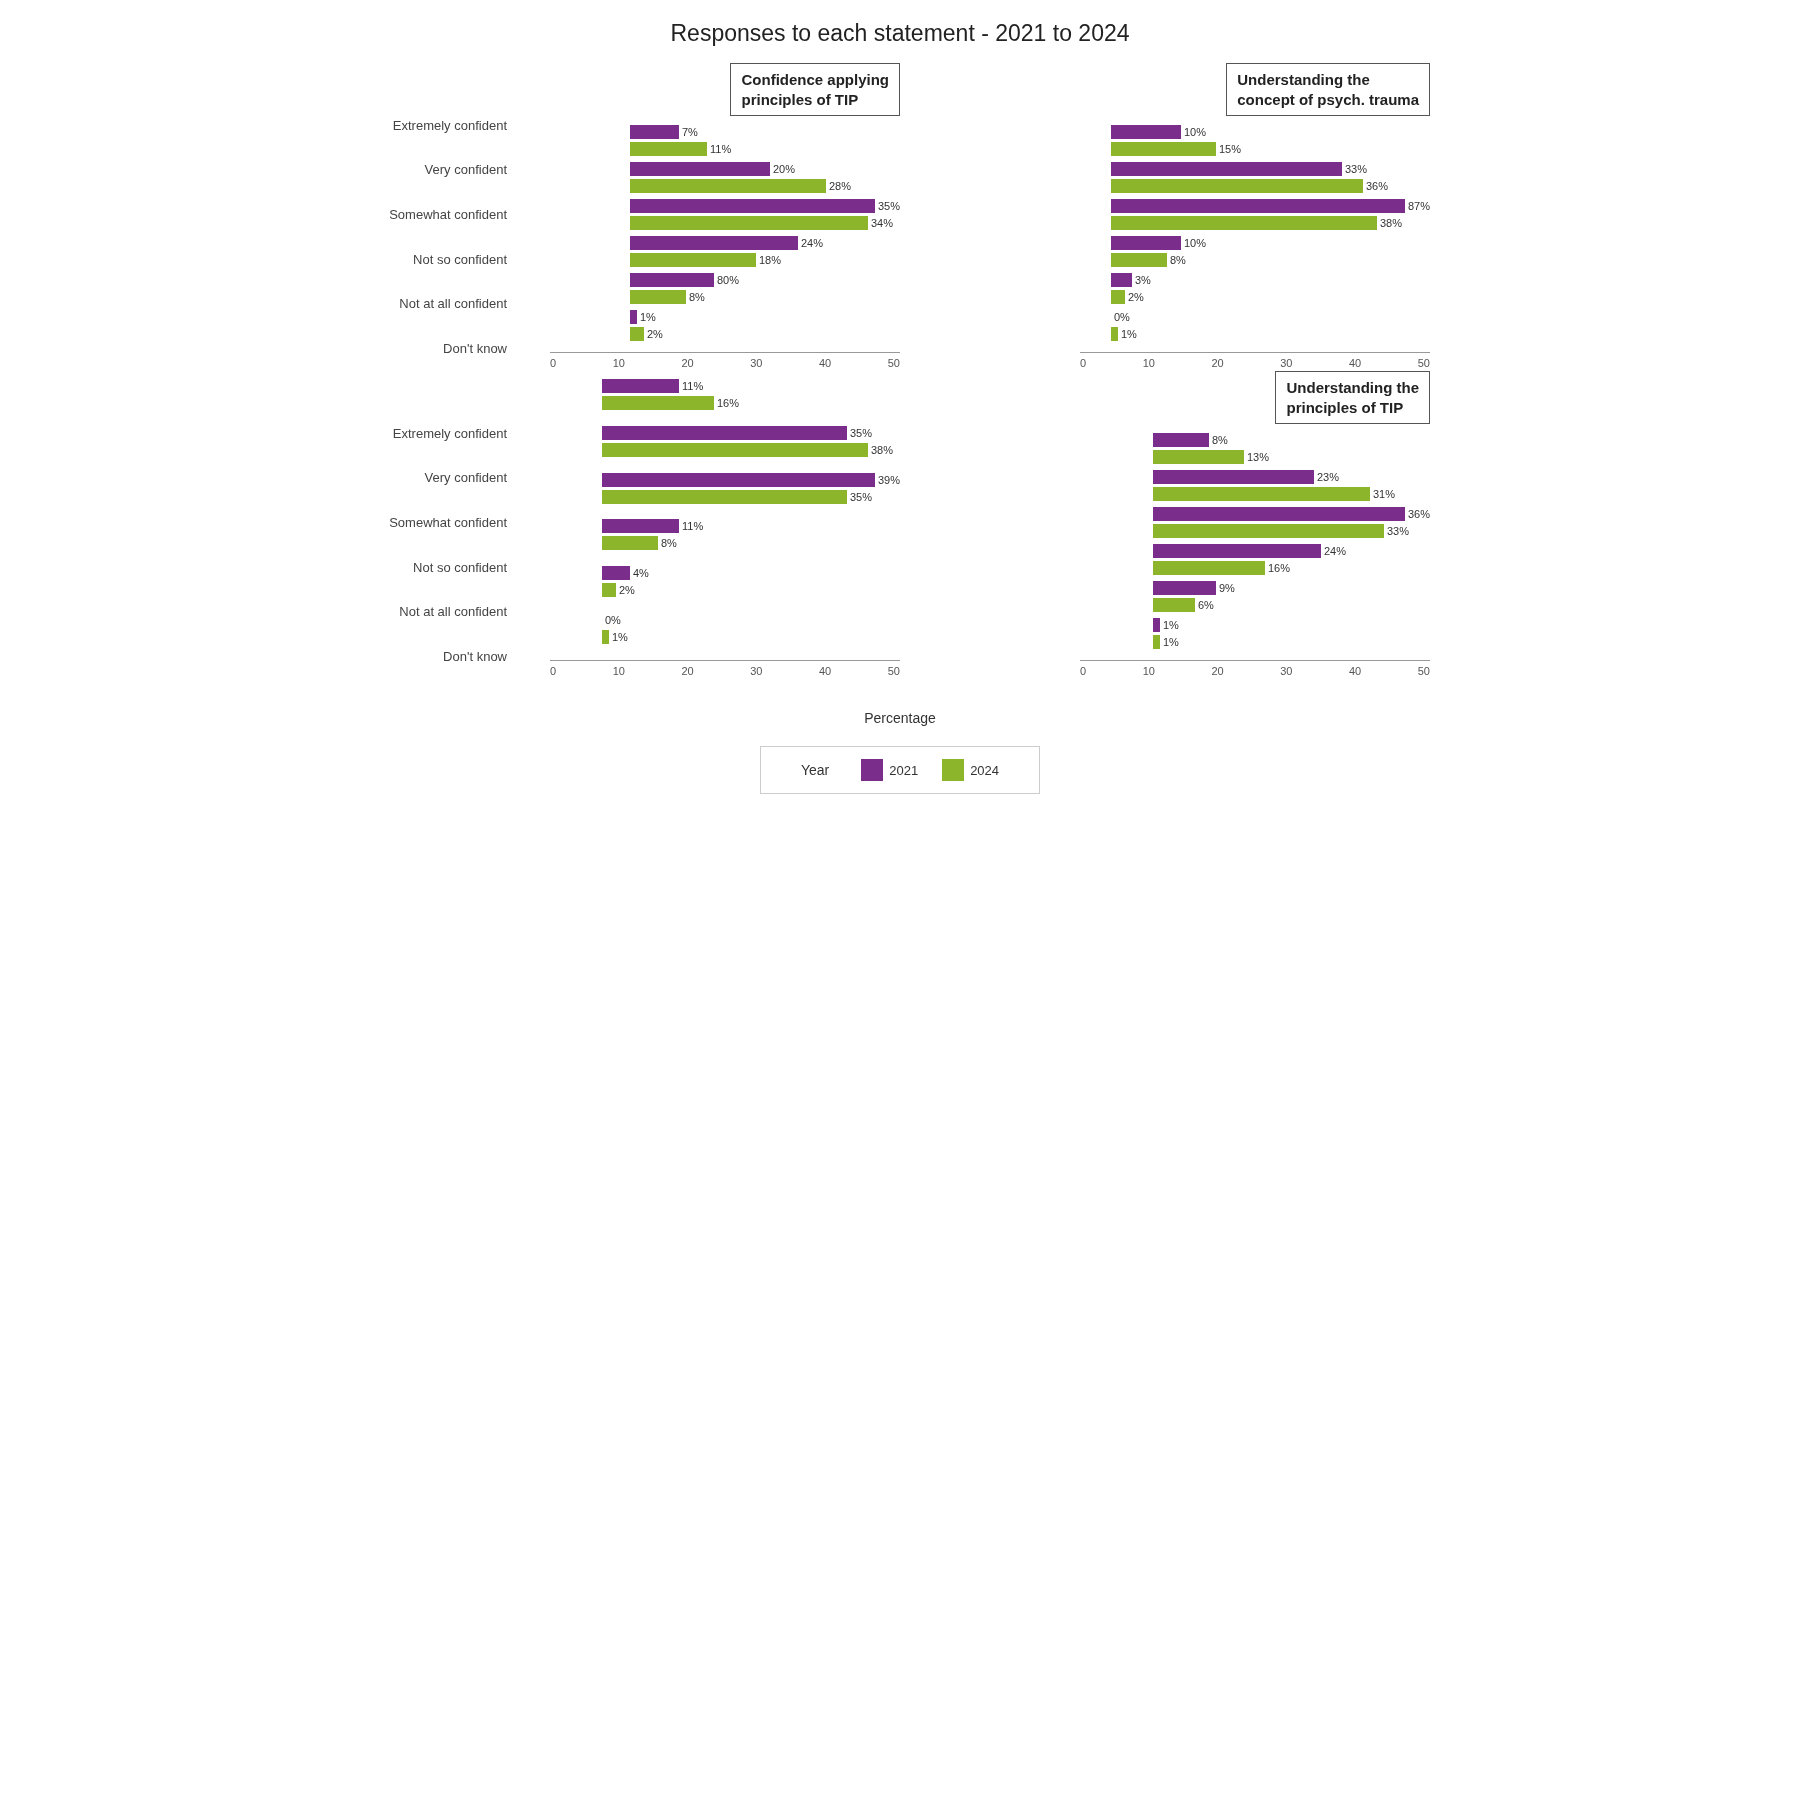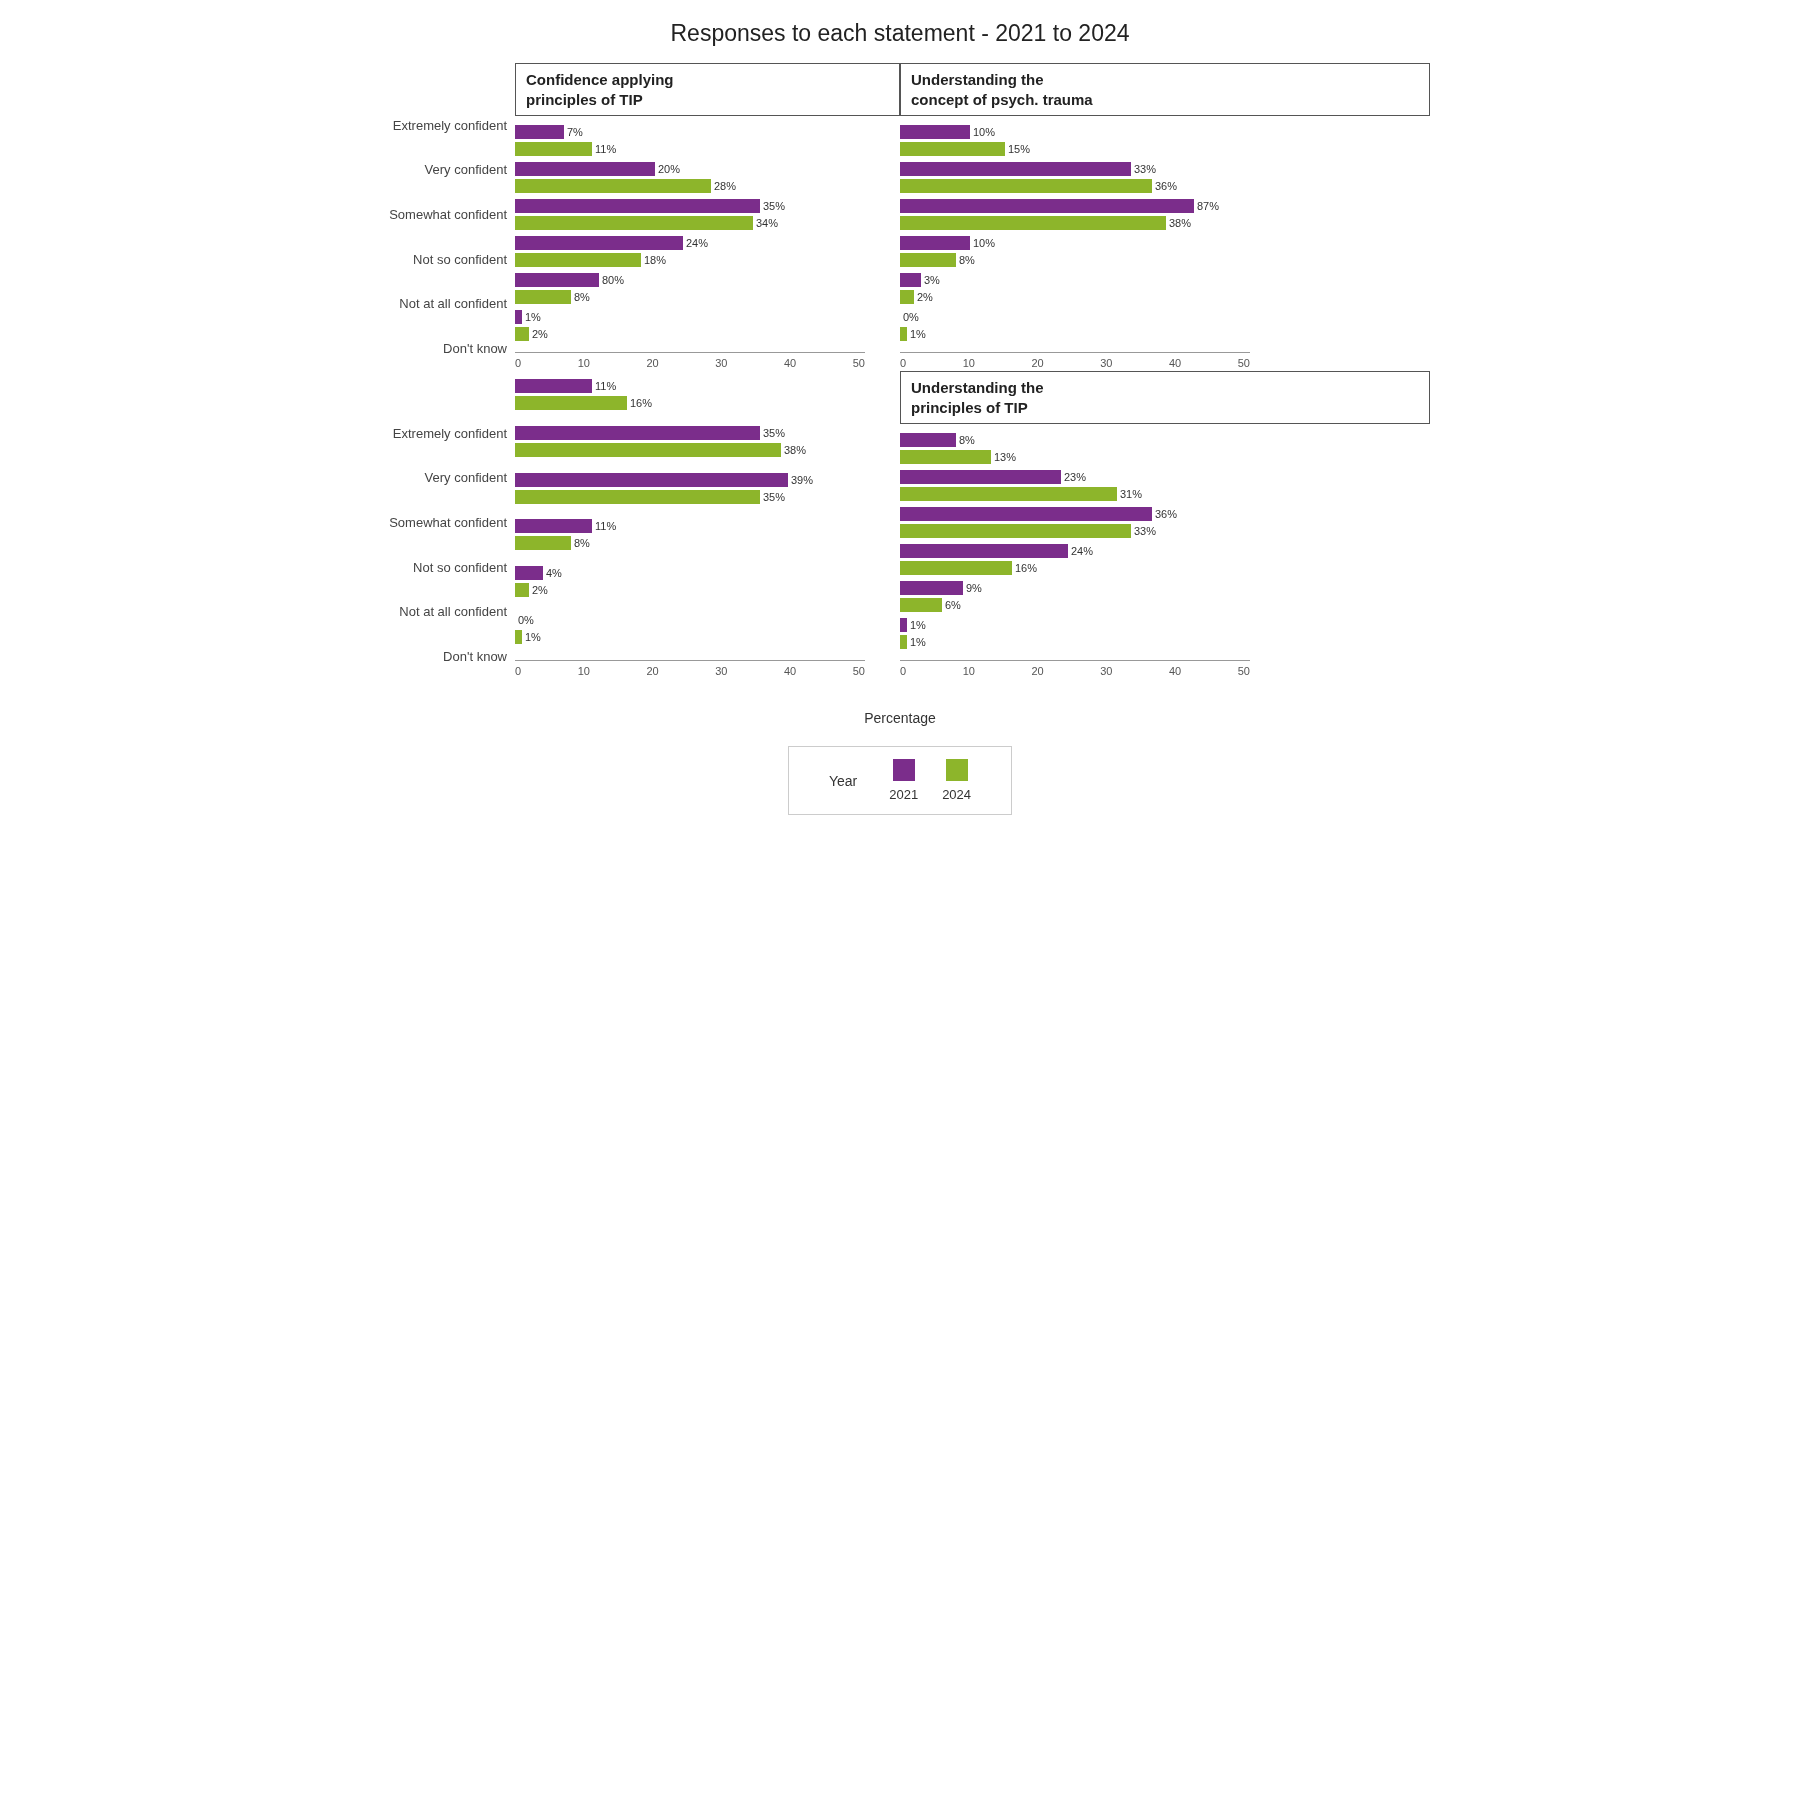--- a/index.html
+++ b/index.html
@@ -109,40 +109,40 @@
       font-size: 14px;
       color: #333;
       margin-right: 8px;
     }
     .legend-item {
       display: flex;
       align-items: center;
       gap: 6px;
       font-size: 13px;
       color: #333;
-      flex-direction: column;
     }
     .legend-swatch {
       width: 22px;
       height: 22px;
       display: inline-block;
     }
     .panel-left {
       min-width: 145px;
       display: flex;
       flex-direction: column;
       justify-content: space-around;
       text-align: right;
       padding-right: 8px;
       padding-top: 40px;
     }
     .panel-right {
       flex: 1;
       display: flex;
       flex-direction: column;
+      align-items: flex-end;
     }
   </style>
 </head>
 <body>
 
 <h1 class="main-title">Responses to each statement - 2021 to 2024</h1>
 
 <div class="charts-grid" id="charts-grid">
 <div class="chart-cell">
       <div class="panel-left">

